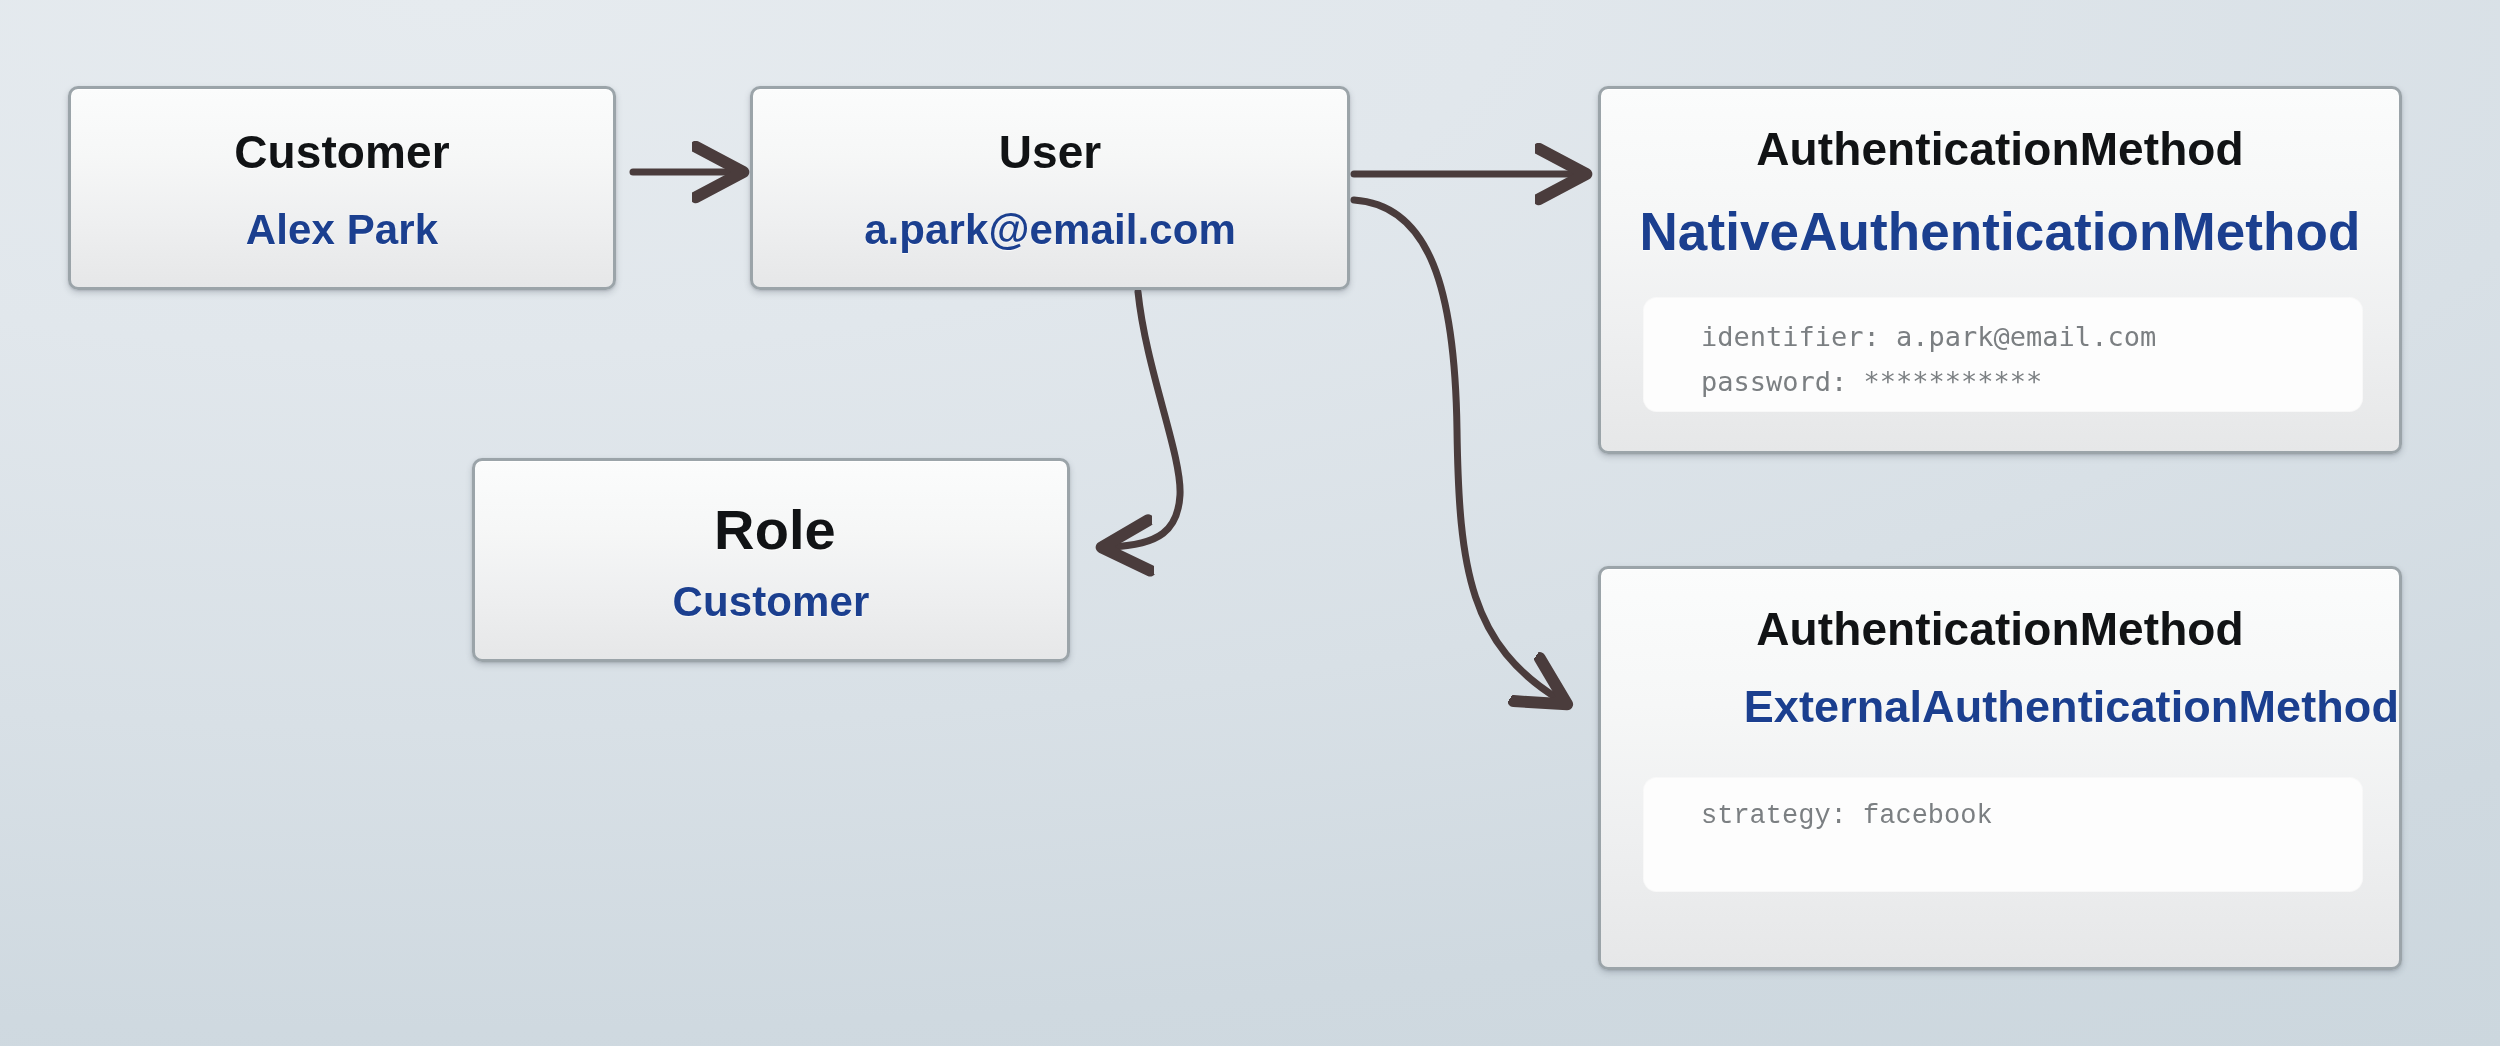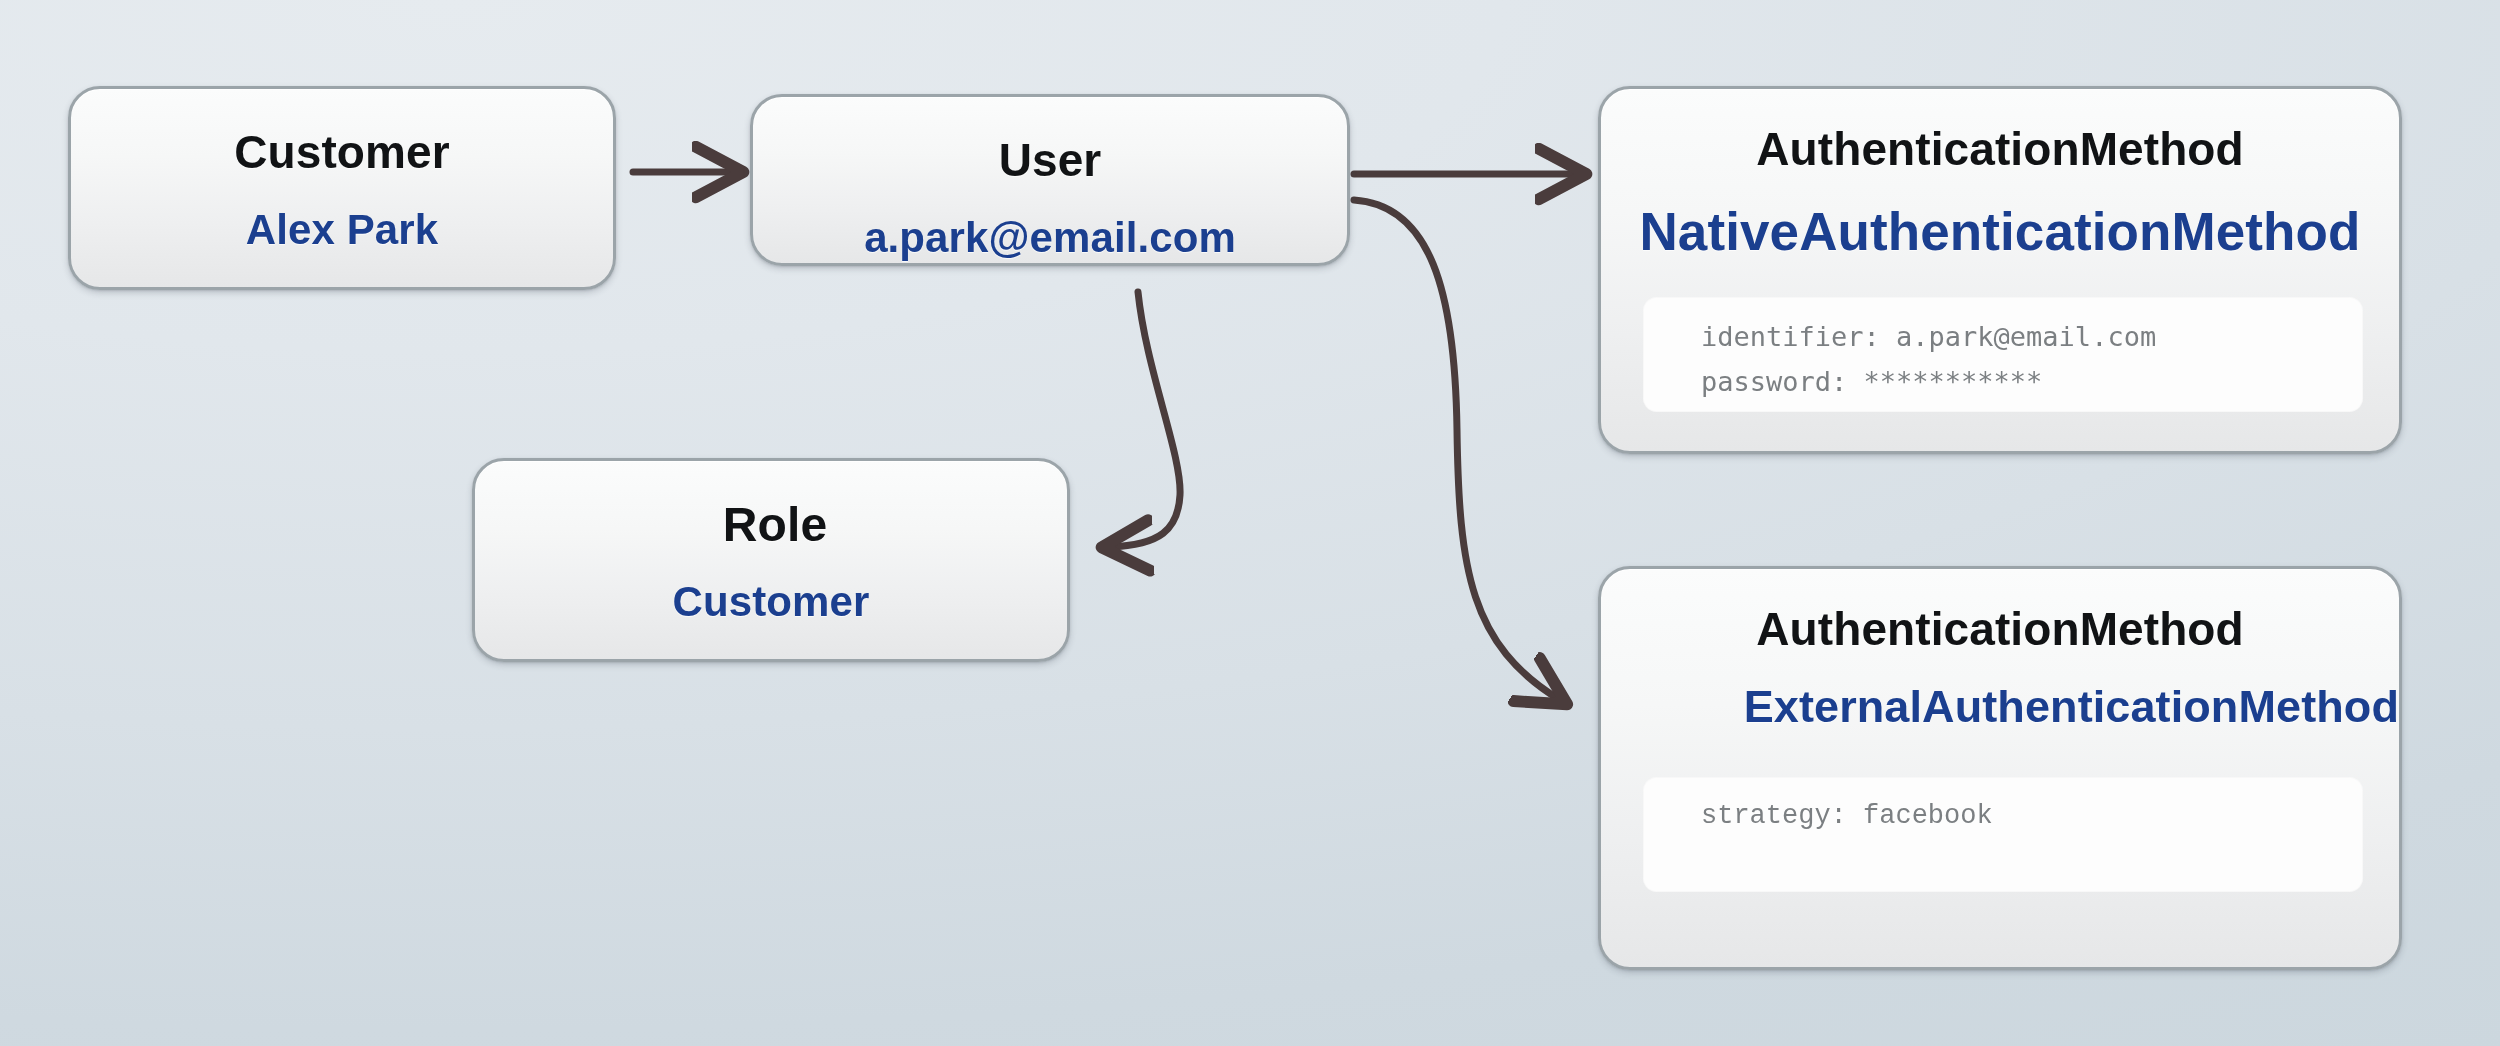--- a/index.html
+++ b/index.html
@@ -37,21 +37,21 @@
     width: 2500px;
     height: 1046px;
     pointer-events: none;
   }
 
   
   .node {
     position: absolute;
     box-sizing: border-box;
     border: 3px solid #9ba4a9;
-    border-radius: 32px;
+    border-radius: 10px;
     background: linear-gradient(to bottom,
         #fbfcfc 0%,
         #f6f7f7 34%,
         #eeeff0 68%,
         #e6e7e8 100%);
     box-shadow:
       0 3px 6px rgba(60, 70, 80, 0.22),
       0 1px 2px rgba(60, 70, 80, 0.16),
       inset 0 1px 0 rgba(255, 255, 255, 0.85);
     text-align: center;
@@ -98,35 +98,35 @@
     top: 86px;
     width: 548px;
     height: 204px;
   }
   #node-customer .node-type  { position:absolute; left:0; right:0; top:36px;  font-size: 46px; }
   #node-customer .node-value { position:absolute; left:0; right:0; top:117px; font-size: 42px; }
 
   
   #node-user {
     left: 750px;
-    top: 94px;
+    top: 86px;
     width: 600px;
-    height: 172px;
+    height: 204px;
   }
   #node-user .node-type  { position:absolute; left:0; right:0; top:36px;  font-size: 46px; }
   #node-user .node-value { position:absolute; left:0; right:0; top:117px; font-size: 42px; }
 
   
   #node-role {
     left: 472px;
     top: 458px;
     width: 598px;
     height: 204px;
   }
-  #node-role .node-type  { position:absolute; left:8px; right:0; top:36px;  font-size: 48px; }
+  #node-role .node-type  { position:absolute; left:8px; right:0; top:36px;  font-size: 56px; }
   #node-role .node-value { position:absolute; left:0; right:0; top:117px; font-size: 42px; }
 
   
   #node-native {
     left: 1598px;
     top: 86px;
     width: 804px;
     height: 368px;
   }
   #node-native .node-type  { position:absolute; left:0; right:0; top:33px;  font-size: 46px; }

